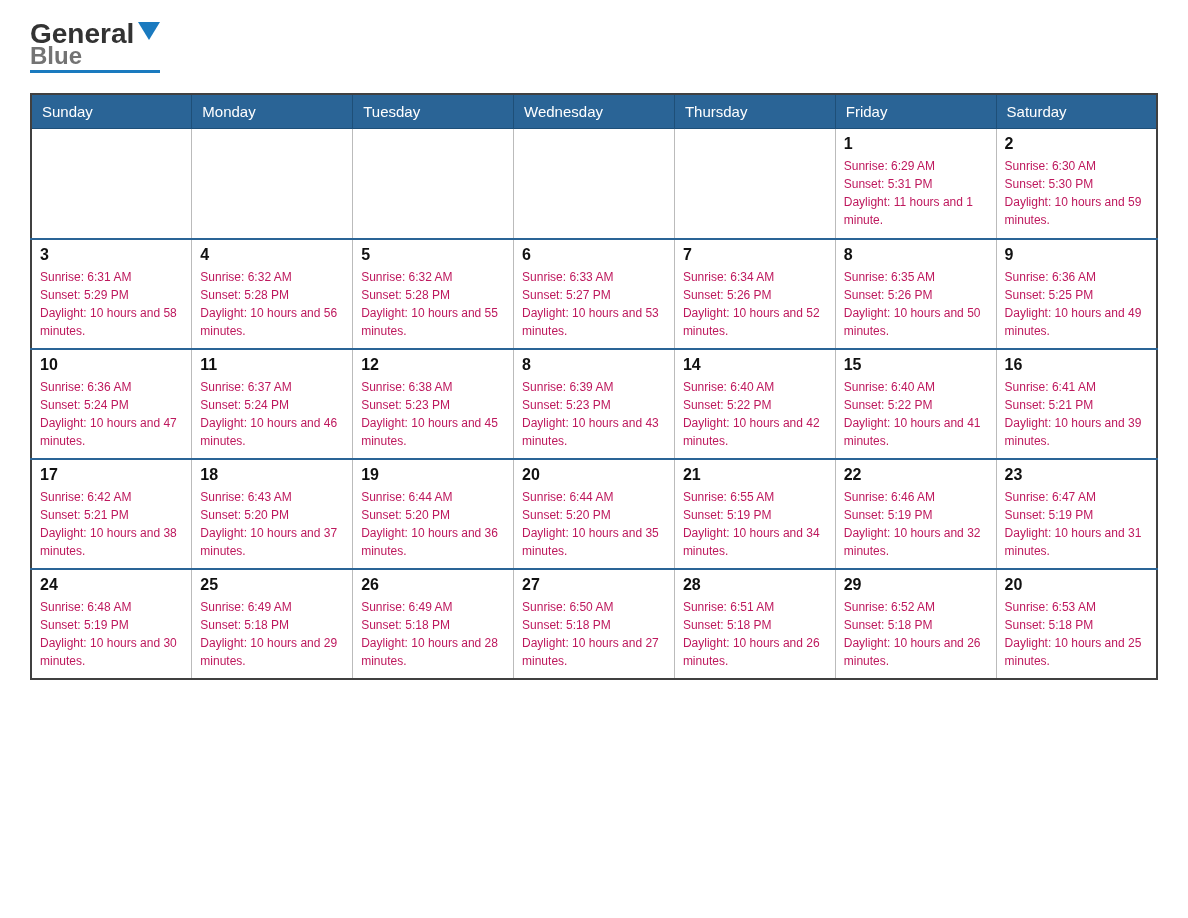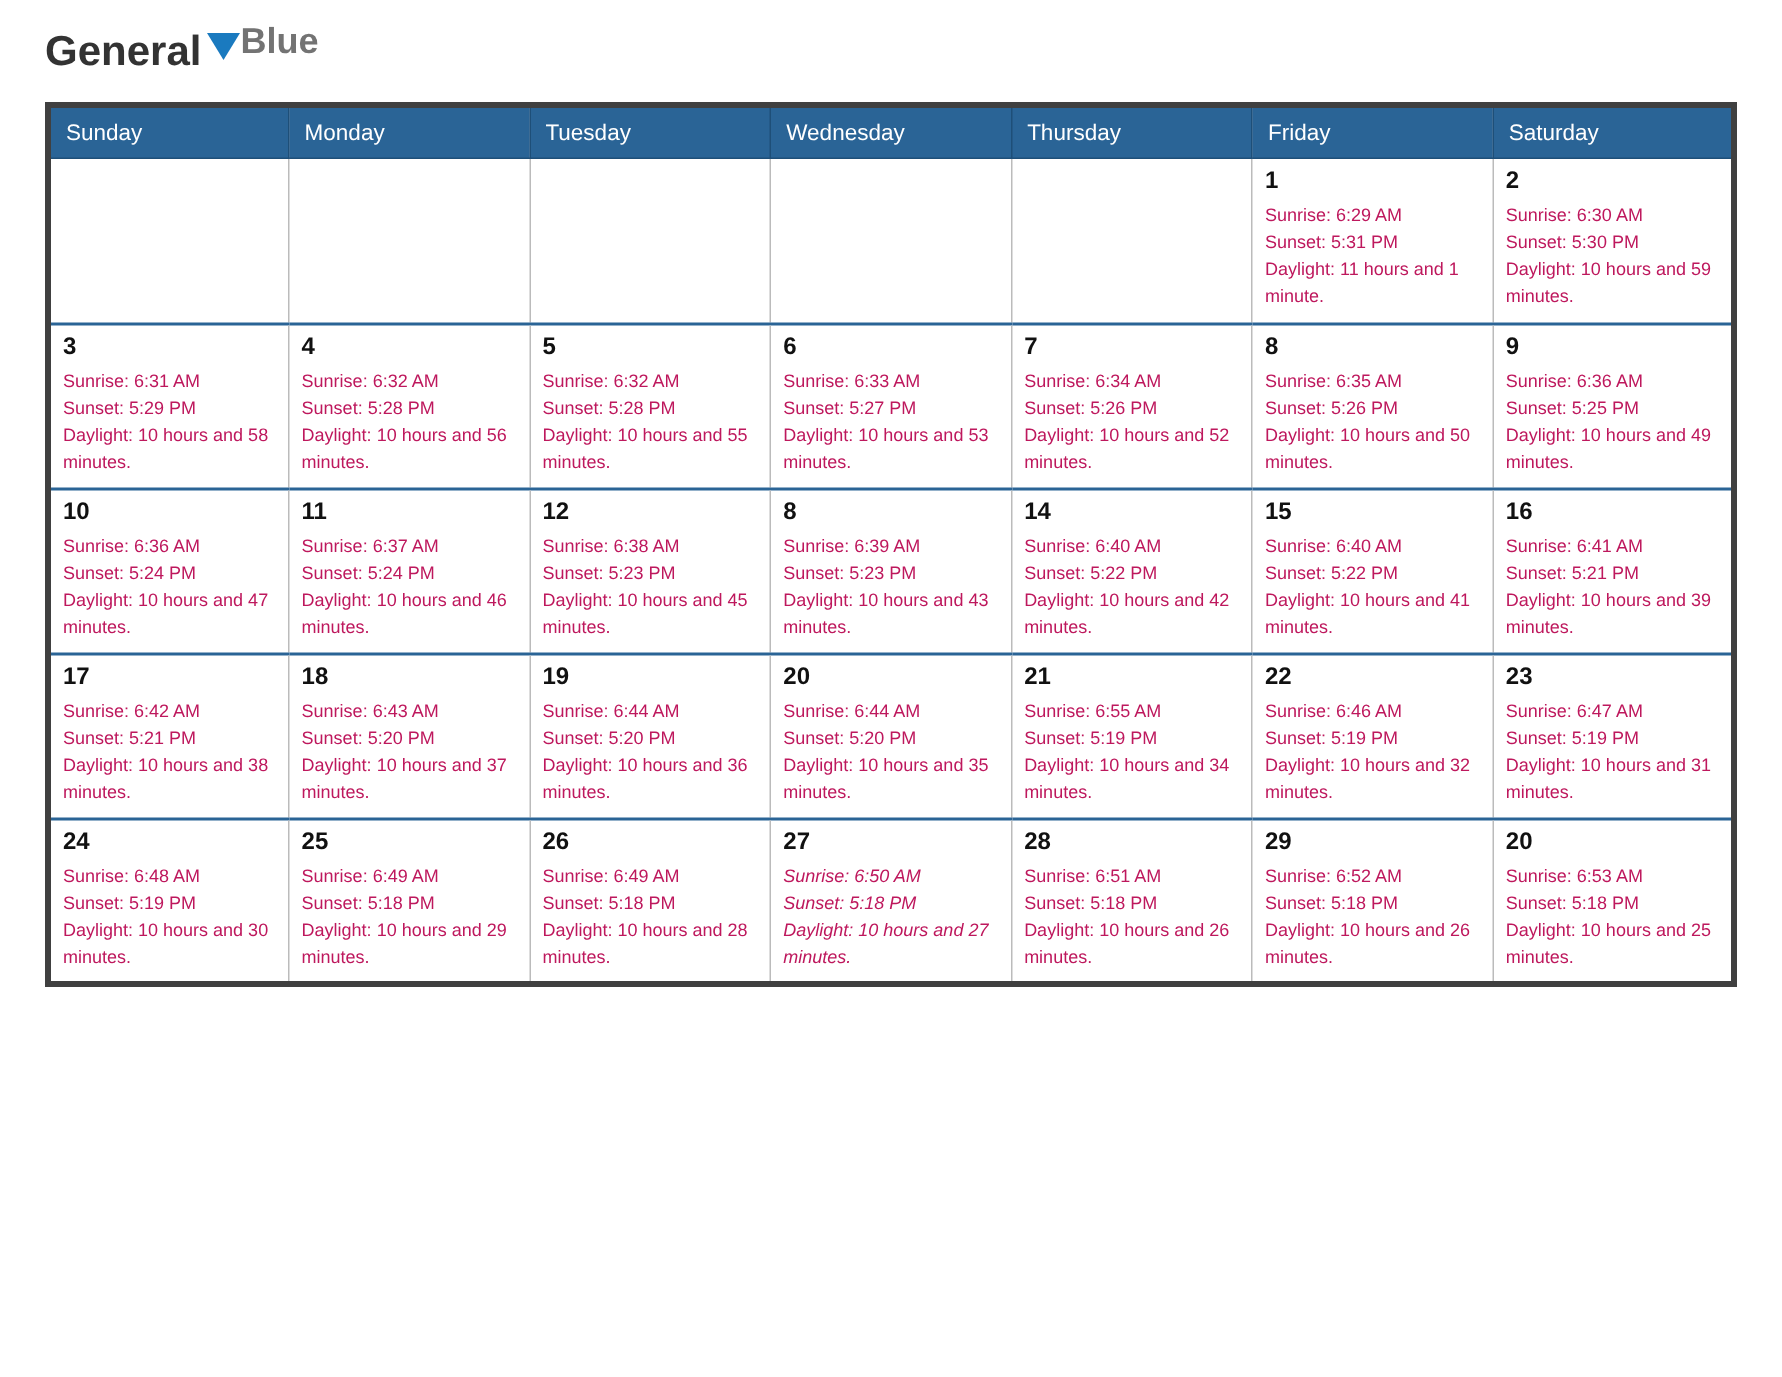--- a/index.html
+++ b/index.html
@@ -11,21 +11,21 @@
       min-height: 918px;
     }
     .header-area {
       display: flex;
       justify-content: space-between;
       align-items: flex-start;
       margin-bottom: 20px;
     }
     .logo {
       display: flex;
-      flex-direction: row;
+      flex-direction: column;
       align-items: flex-start;
     }
     .logo-general {
       font-size: 28px;
       font-weight: bold;
       color: #333;
       line-height: 1;
     }
     .logo-blue {
       font-size: 24px;
@@ -49,21 +49,21 @@
       line-height: 1.1;
     }
     .subtitle {
       font-size: 22px;
       color: #555;
       font-weight: 400;
     }
     .calendar {
       width: 100%;
       border-collapse: collapse;
-      border: 4px solid #404040;
+      border: 2px solid #404040;
     }
     .calendar th {
       background: #2a6496;
       color: #fff;
       font-size: 15px;
       font-weight: normal;
       padding: 8px 10px;
       text-align: left;
       border: 1px solid #1e4f78;
     }
@@ -295,21 +295,21 @@
 Daylight: 10 hours and 29 minutes.</div>
         </td>
         <td>
           <div class="day-number">26</div>
           <div class="day-info" style="white-space: pre-line;">Sunrise: 6:49 AM
 Sunset: 5:18 PM
 Daylight: 10 hours and 28 minutes.</div>
         </td>
         <td>
           <div class="day-number">27</div>
-          <div class="day-info" style="white-space: pre-line; font-style: italic;">Sunrise: 6:50 AM
+          <div class="day-info" style="white-space: pre-line;">Sunrise: 6:50 AM
 Sunset: 5:18 PM
 Daylight: 10 hours and 27 minutes.</div>
         </td>
         <td>
           <div class="day-number">28</div>
           <div class="day-info" style="white-space: pre-line;">Sunrise: 6:51 AM
 Sunset: 5:18 PM
 Daylight: 10 hours and 26 minutes.</div>
         </td>
         <td>

